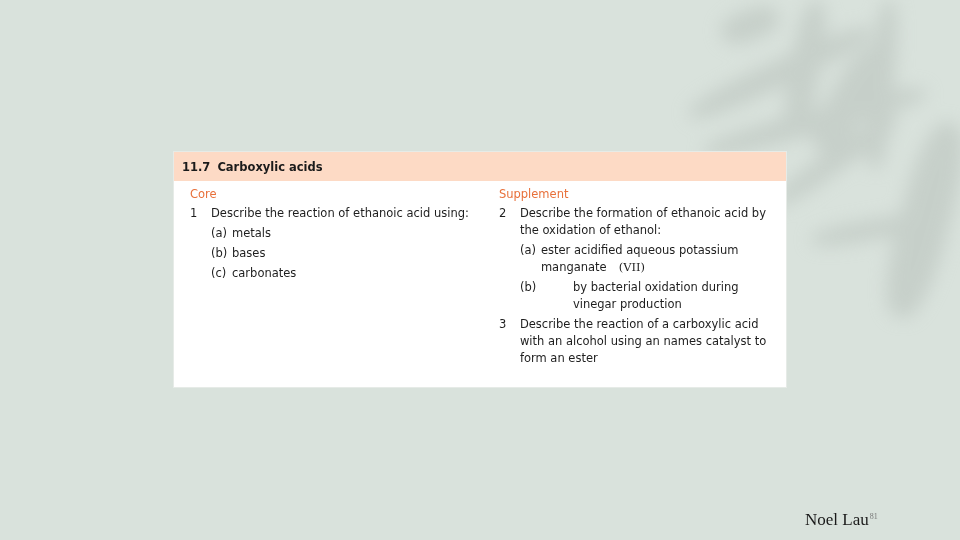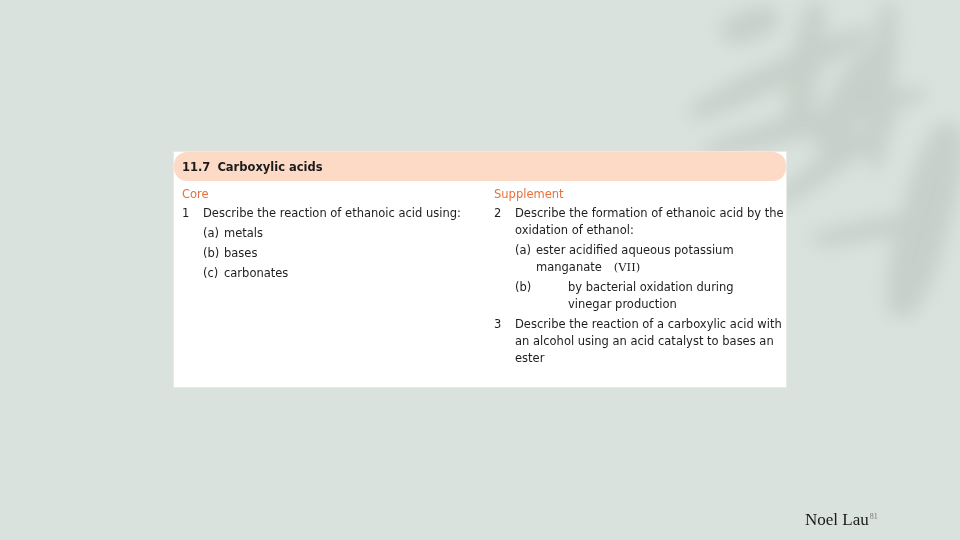--- a/index.html
+++ b/index.html
@@ -41,35 +41,34 @@
     .card-header {
       height: 29px;
       background: #fddac5;
       display: flex;
       align-items: center;
       padding-left: 8px;
       font-family: "DejaVu Sans", sans-serif;
       font-weight: bold;
       font-size: 11.5px;
       color: #1b1b1b;
-      border-radius: 13px;
     }
     .card-header .num {
       margin-right: 7px;
     }
     .cols {
       display: flex;
       padding-top: 5px;
     }
     .col {
       position: relative;
     }
     .col-left {
       width: 312px;
-      padding-left: 8px;
+      padding-left: 16px;
     }
     .col-right {
       width: 290px;
       padding-left: 0;
     }
     .col-title {
       color: #e8703a;
       font-size: 11.5px;
       line-height: 16px;
       margin-bottom: 3px;
@@ -184,21 +183,21 @@
           <div class="sub">
             <span class="l">(b)</span>
             <span class="t" style="padding-right:20px;margin-left:32px;">by bacterial oxidation during vinegar production</span>
           </div>
         </div>
       </div>
 
       <div class="item">
         <span class="n">3</span>
         <div class="body">
-          <div>Describe the reaction of a carboxylic acid with an alcohol using an acid catalyst to bases an ester</div>
+          <div>Describe the reaction of a carboxylic acid with an alcohol using an names catalyst to form an ester</div>
         </div>
       </div>
     </div>
   </div>
 </div>
 
 <div class="footer">
   <span>Noel Lau</span><span class="page">81</span>
 </div>
 

